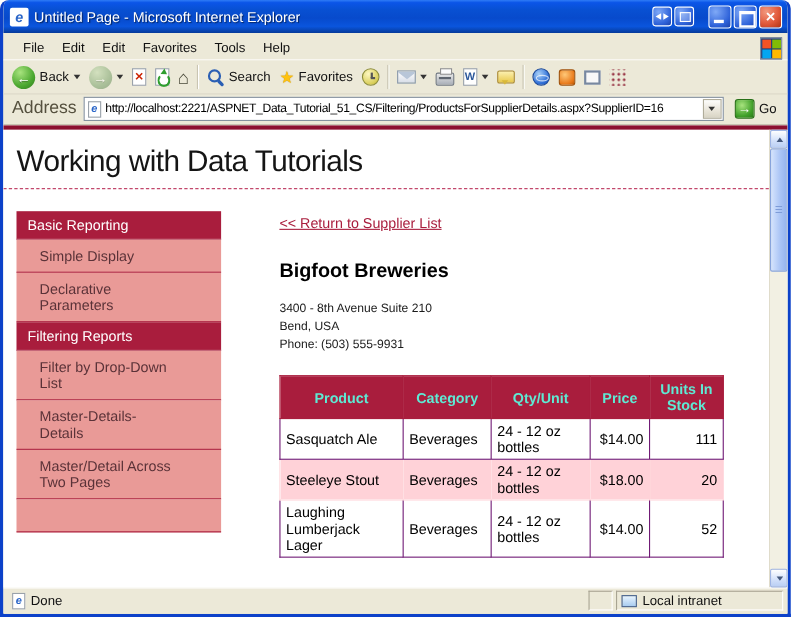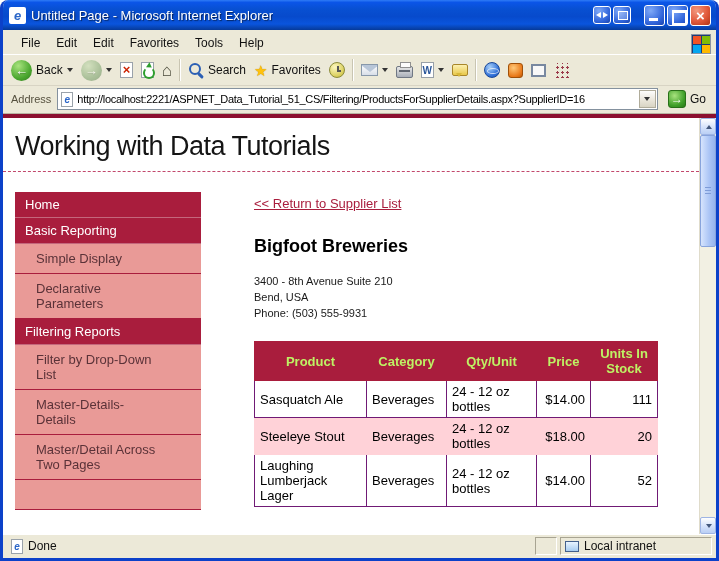--- a/index.html
+++ b/index.html
@@ -84,21 +84,21 @@
   .icon-discuss{width:16px;height:12px;background:linear-gradient(#FCF0B0,#E8C84A);border:1px solid #A8862A;border-radius:2px;position:relative;}
   .icon-discuss::after{content:"";position:absolute;left:3px;bottom:-5px;border:3px solid transparent;border-top:4px solid #D8B83A;}
   .icon-globe{width:16px;height:16px;border-radius:50%;background:radial-gradient(circle at 35% 30%,#A8D0F8,#3070D8 65%,#1C4CA8);border:1px solid #1A4898;position:relative;}
   .icon-globe::before{content:"";position:absolute;left:2px;top:5px;width:10px;height:4px;border:1px solid rgba(255,255,255,.7);border-radius:50%;}
   .icon-msn{width:15px;height:15px;background:radial-gradient(circle at 35% 30%,#FFC878,#E87818 70%,#B85808);border-radius:3px;border:1px solid #A05008;}
   .icon-winapp{width:15px;height:13px;background:#F8F8F8;border:2px solid #7888A0;}
   .icon-grid{width:15px;height:15px;background-image:radial-gradient(circle,#9A3848 1.2px,transparent 1.4px);background-size:5px 5px;background-position:1px 2px;}
 
   
   .addressbar{flex:0 0 27px;background:var(--chrome,#ECE9D8);display:flex;align-items:center;padding:2px 4px 3px 8px;gap:6px;border-bottom:1px solid #B8B4A2;}
-  .addr-label{font-size:11px;color:#55503E;}
+  .addr-label{font-size:16px;color:#55503E;}
   .addr-box{flex:1;height:22px;background:#fff;border:1px solid #84919E;display:flex;align-items:center;padding:1px 1px 1px 3px;gap:4px;min-width:0;cursor:text;}
   .addr-doc{width:12px;height:15px;flex:0 0 12px;background:#fff;border:1px solid #9AA2AA;color:#2B66C8;font-size:10px;font-weight:bold;font-style:italic;display:flex;align-items:center;justify-content:center;}
   .addr-doc::before{content:"e";}
   .addr-url{font-size:11px;letter-spacing:-0.3px;color:#000;white-space:nowrap;overflow:hidden;flex:1;}
   .addr-drop{width:17px;height:18px;flex:0 0 17px;background:linear-gradient(180deg,#FDFDFC,#E8E4D8 60%,#D8D4C4);border:1px solid #B0AC9A;display:flex;align-items:center;justify-content:center;cursor:pointer;}
   .addr-drop::before{content:"";border-left:3px solid transparent;border-right:3px solid transparent;border-top:4px solid #333;}
   .go{display:flex;align-items:center;gap:4px;padding:2px 6px 2px 4px;font-size:12px;color:#111;cursor:pointer;}
   .go-ic{width:18px;height:18px;border-radius:3px;background:radial-gradient(circle at 35% 30%,#A8E37E,#3E9E28 65%,#2A7A18);border:1px solid #287018;color:#fff;display:flex;align-items:center;justify-content:center;font-weight:bold;font-size:12px;}
   .go-ic::before{content:"→";}
 
@@ -112,21 +112,21 @@
   .side-item{font-size:13px;line-height:15px;cursor:pointer;}
   .side-item.dark{background:var(--accent,#A91D3D);color:#fff;padding:5px 8px 5px 10px;border-bottom:1px solid #C4677C;}
   .side-item.light{background:var(--sidebar-light,#E99A97);color:#5A3238;padding:7px 41px 7px 21px;border-bottom:1px solid var(--accent,#A91D3D);}
   .side-item.partial{min-height:30px;}
   .main{margin-left:53px;width:403px;flex:0 0 403px;padding-top:2px;}
   .return-link{display:inline-block;color:var(--accent,#A91D3D);font-size:13px;text-decoration:underline;cursor:pointer;}
   .supplier{font-size:18px;font-weight:bold;color:#000;margin-top:24px;line-height:21px;}
   .addr-block{margin-top:16px;}
   .addr-line{font-size:11px;color:#1A1A1A;line-height:16px;}
   .products{border-collapse:collapse;table-layout:fixed;width:403px;margin-top:20px;font-size:13px;}
-  .products th{background:var(--accent,#A91D3D);color:#bef264;font-weight:bold;text-align:center;padding:4px 3px;line-height:15px;border:1px solid var(--accent,#A91D3D);}
+  .products th{background:var(--accent,#A91D3D);color:#5eead4;font-weight:bold;text-align:center;padding:4px 3px;line-height:15px;border:1px solid var(--accent,#A91D3D);}
   .products td{background:#fff;color:#000;padding:3px 5px;line-height:15px;border:1px solid #701a75;vertical-align:middle;overflow:hidden;}
   .products tr.alt td{background:var(--row-pink,#FFD2D8);border-color:var(--row-pink,#FFD2D8);}
   .products td.num{text-align:right;}
 
   
   .scrollbar{flex:0 0 17px;background:#F2F0E3;border-left:1px solid #E0DCCB;display:flex;flex-direction:column;}
   .sb-btn{flex:0 0 17px;background:linear-gradient(180deg,#FEFEFE,#D2E0FA 60%,#BACFF4);border:1px solid #9EB4E4;border-radius:2px;position:relative;cursor:pointer;}
   .sb-btn::before{content:"";position:absolute;left:5px;border-left:3px solid transparent;border-right:3px solid transparent;}
   .sb-up::before{top:6px;border-bottom:4px solid #44587C;}
   .sb-down::before{top:6px;border-top:4px solid #44587C;}
@@ -253,21 +253,20 @@
     </span>
   </div>
 
   <div class="page">
     <div class="page-view">
       <div class="site-title">Working with Data Tutorials</div>
       <div class="dashed"></div>
 
       <div class="layout">
         <nav class="sidebar">
-          <div class="side-item dark">Home</div>
           <div class="side-item dark">Basic Reporting</div>
           <div class="side-item light">Simple Display</div>
           <div class="side-item light">Declarative Parameters</div>
           <div class="side-item dark">Filtering Reports</div>
           <div class="side-item light">Filter by Drop-Down List</div>
           <div class="side-item light">Master-Details-Details</div>
           <div class="side-item light">Master/Detail Across Two Pages</div>
           <div class="side-item light partial"></div>
         </nav>
 

